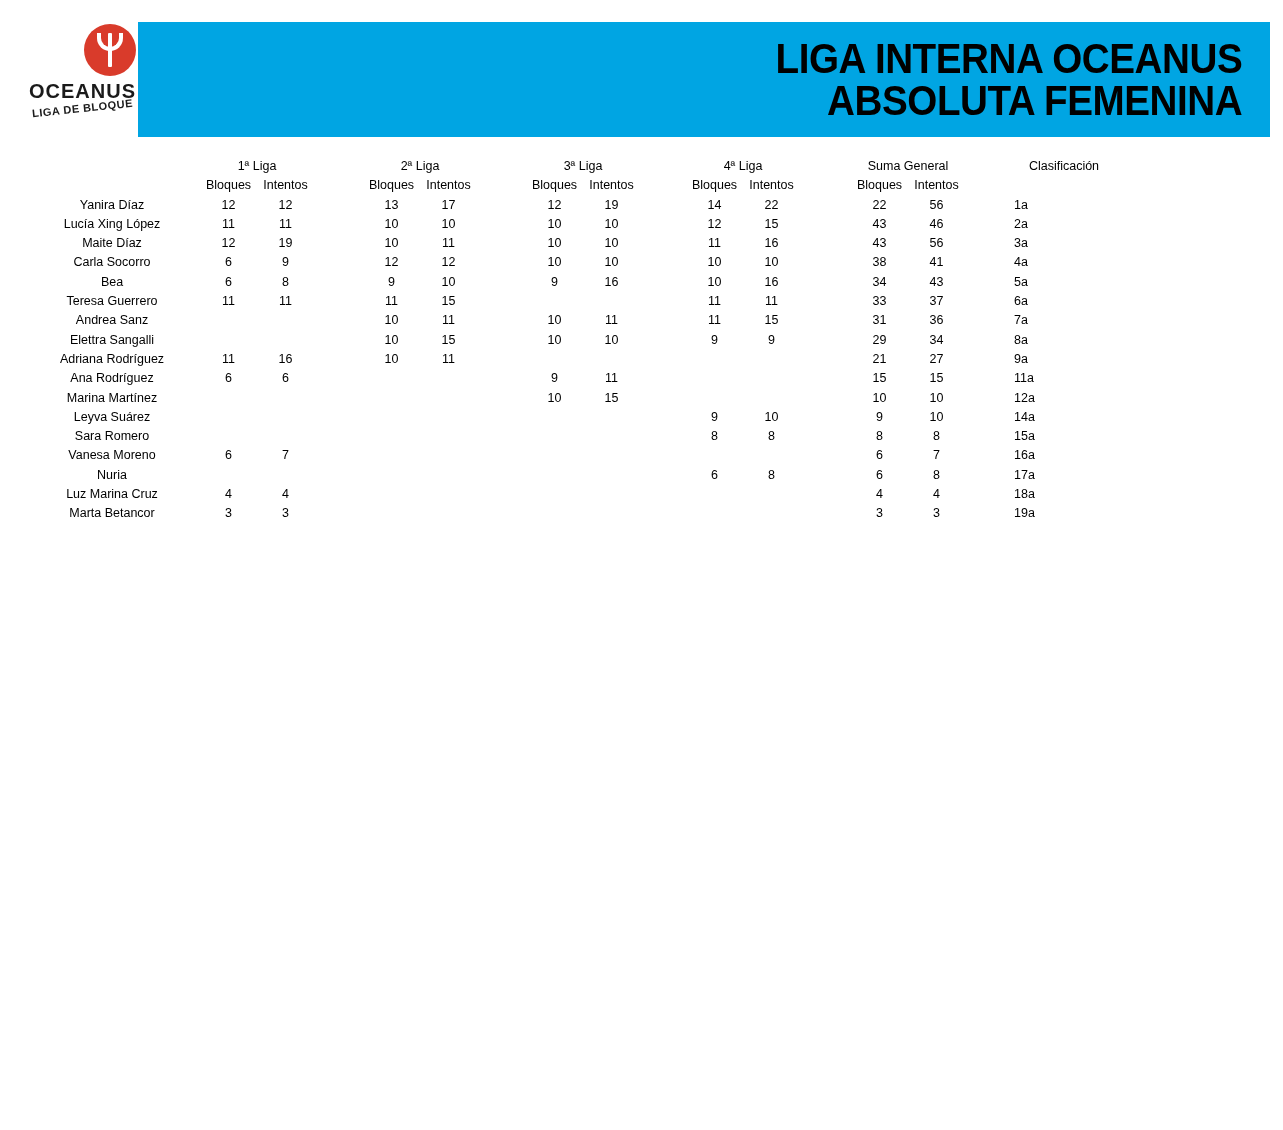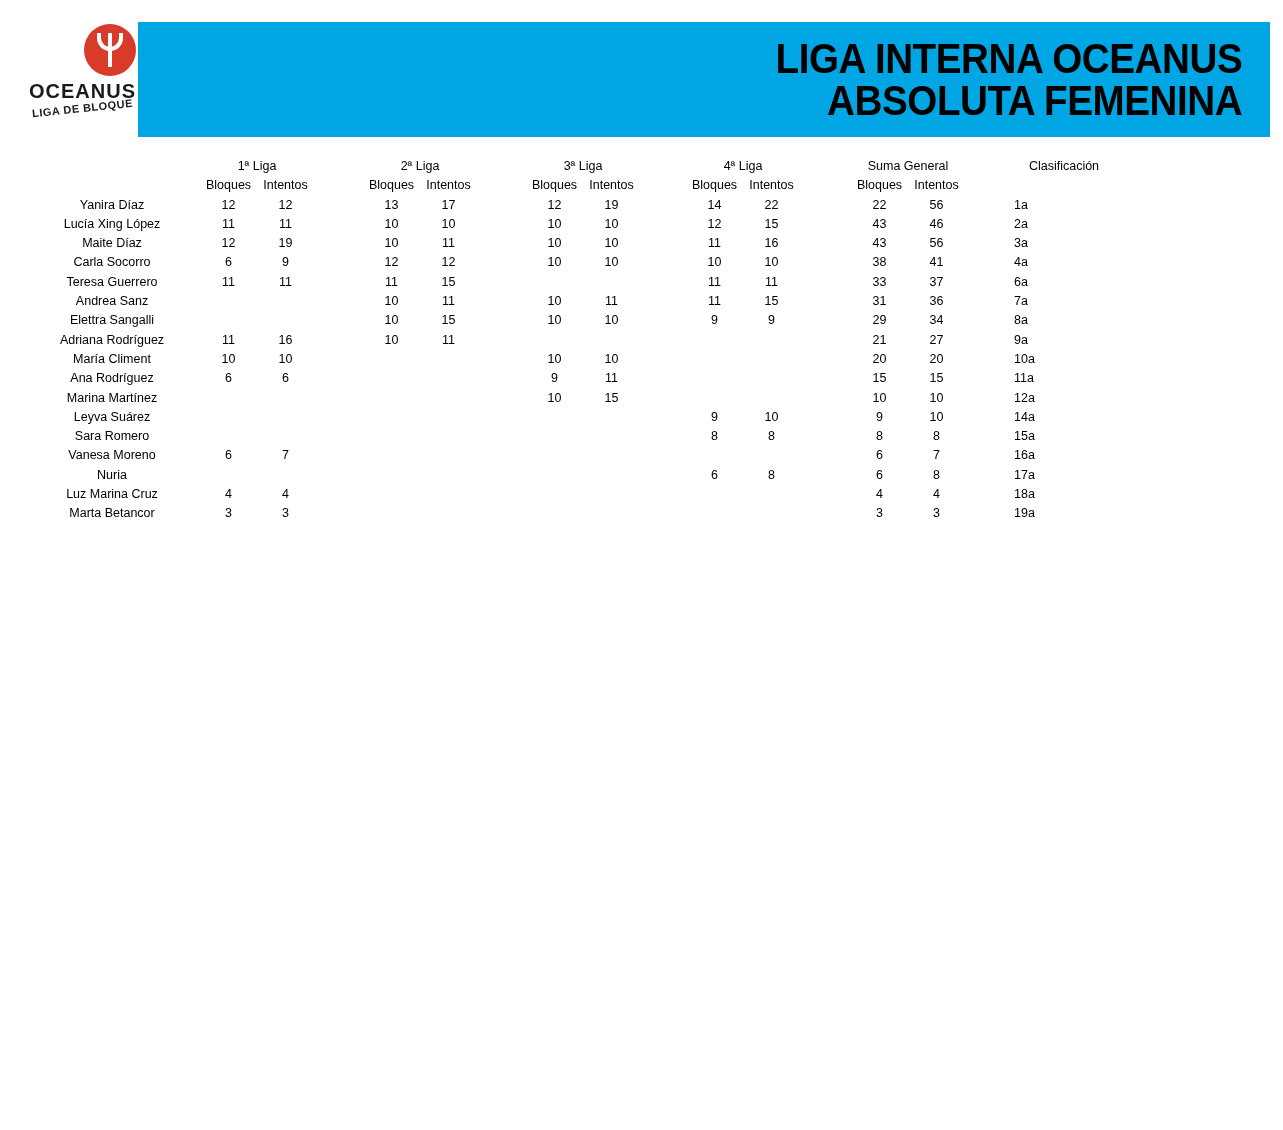--- a/index.html
+++ b/index.html
@@ -277,20 +277,39 @@
           <td class="c-gapC"></td>
           <td class="c-num">10</td>
           <td class="c-num">10</td>
           <td class="c-gapD"></td>
           <td class="c-num">38</td>
           <td class="c-num">41</td>
           <td class="c-gapE"></td>
           <td class="c-cls">4a</td>
         </tr>
         <tr>
+          <td class="c-name">Bea</td>
+          <td class="c-num">6</td>
+          <td class="c-num">8</td>
+          <td class="c-gapA"></td>
+          <td class="c-num">9</td>
+          <td class="c-num">10</td>
+          <td class="c-gapB"></td>
+          <td class="c-num">9</td>
+          <td class="c-num">16</td>
+          <td class="c-gapC"></td>
+          <td class="c-num">10</td>
+          <td class="c-num">16</td>
+          <td class="c-gapD"></td>
+          <td class="c-num">34</td>
+          <td class="c-num">43</td>
+          <td class="c-gapE"></td>
+          <td class="c-cls">5a</td>
+        </tr>
+        <tr>
           <td class="c-name">Teresa Guerrero</td>
           <td class="c-num">11</td>
           <td class="c-num">11</td>
           <td class="c-gapA"></td>
           <td class="c-num">11</td>
           <td class="c-num">15</td>
           <td class="c-gapB"></td>
           <td class="c-num"></td>
           <td class="c-num"></td>
           <td class="c-gapC"></td>
@@ -351,39 +370,20 @@
           <td class="c-num"></td>
           <td class="c-num"></td>
           <td class="c-gapC"></td>
           <td class="c-num"></td>
           <td class="c-num"></td>
           <td class="c-gapD"></td>
           <td class="c-num">21</td>
           <td class="c-num">27</td>
           <td class="c-gapE"></td>
           <td class="c-cls">9a</td>
-        </tr>
-        <tr>
-          <td class="c-name">María Climent</td>
-          <td class="c-num">10</td>
-          <td class="c-num">10</td>
-          <td class="c-gapA"></td>
-          <td class="c-num"></td>
-          <td class="c-num"></td>
-          <td class="c-gapB"></td>
-          <td class="c-num">10</td>
-          <td class="c-num">10</td>
-          <td class="c-gapC"></td>
-          <td class="c-num"></td>
-          <td class="c-num"></td>
-          <td class="c-gapD"></td>
-          <td class="c-num">20</td>
-          <td class="c-num">20</td>
-          <td class="c-gapE"></td>
-          <td class="c-cls">10a</td>
         </tr>
         <tr>
           <td class="c-name">Ana Rodríguez</td>
           <td class="c-num">6</td>
           <td class="c-num">6</td>
           <td class="c-gapA"></td>
           <td class="c-num"></td>
           <td class="c-num"></td>
           <td class="c-gapB"></td>
           <td class="c-num">9</td>

